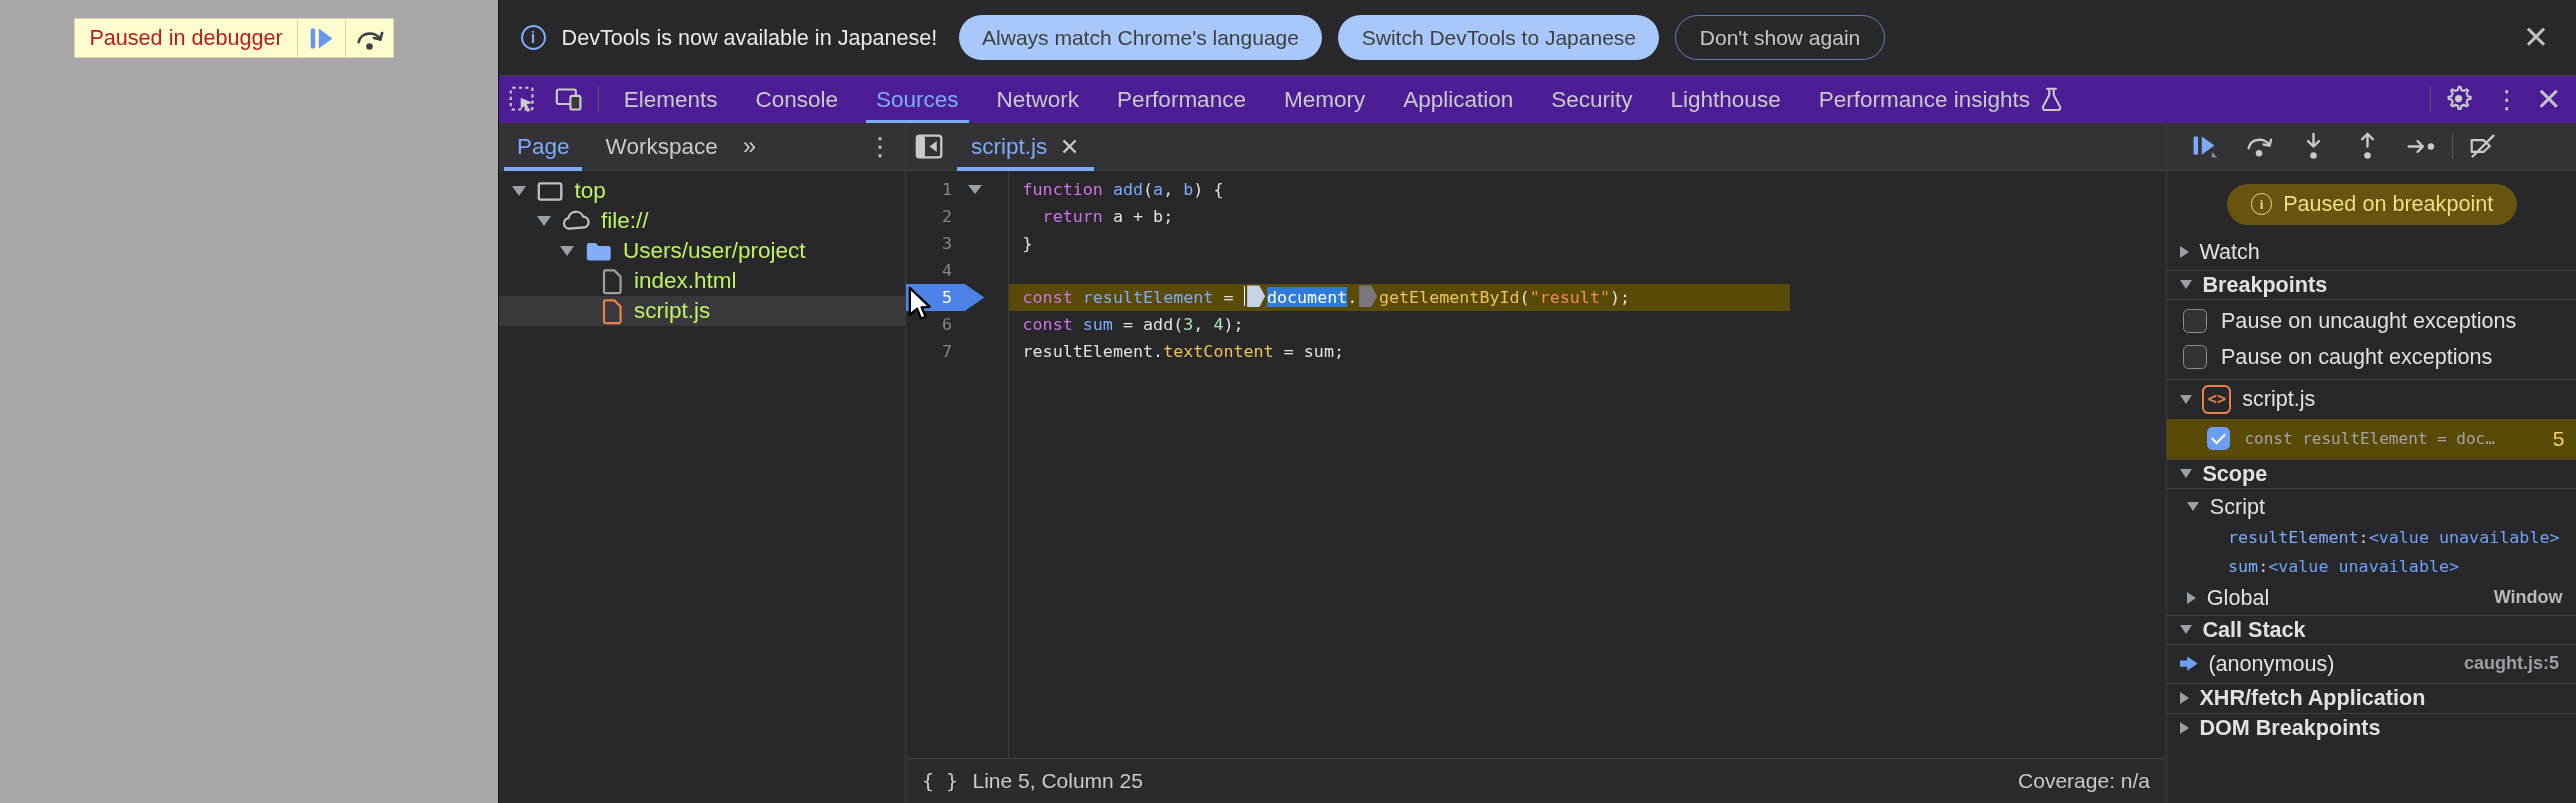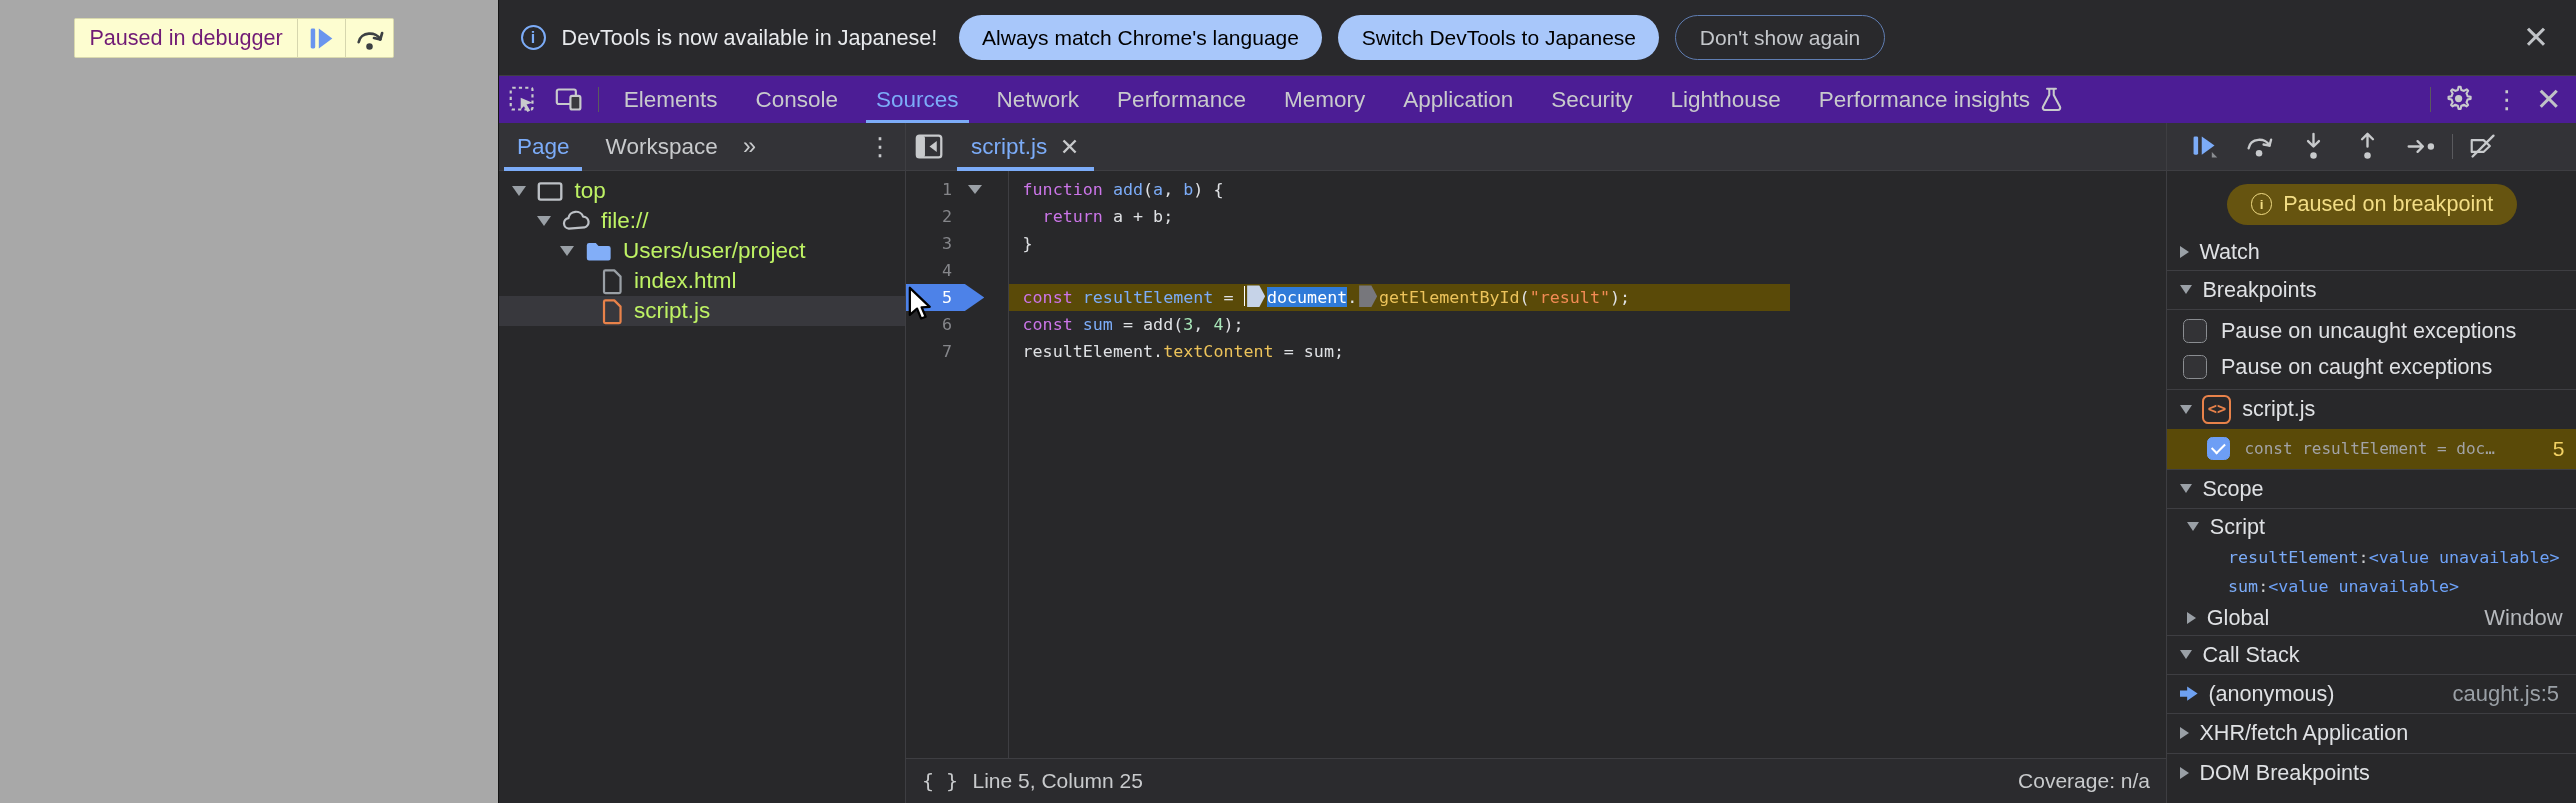--- a/index.html
+++ b/index.html
@@ -4,35 +4,35 @@
 <style>
   * { margin:0; padding:0; box-sizing:border-box; }
   html,body { width:2576px; height:804px; overflow:hidden; background:#a8a8a8;
               font-family:"Liberation Sans", sans-serif; }
   #app { position:absolute; inset:0; width:2576px; height:804px; }
 
   
   #page-strip { position:absolute; left:0; top:0; width:498px; height:804px; background:#a8a8a8; }
   #paused-overlay { position:absolute; left:74px; top:18px; height:40px; display:flex; align-items:stretch;
                     background:#fdfdd0; border:0.9px solid #d9d9ad; border-radius:1.8px; }
-  .po-label { display:flex; align-items:center; padding:0 14.4px; font-size:21.6px; color:#701a75; white-space:nowrap; }
+  .po-label { display:flex; align-items:center; padding:0 14.4px; font-size:21.6px; color:#b91c1c; white-space:nowrap; }
   .po-sep { width:0.9px; background:#d6d6ae; }
   .po-btn { display:flex; align-items:center; justify-content:center; width:47px; background:transparent; border:none; cursor:pointer; }
 
   
   #devtools { position:absolute; left:498px; top:0; width:2078px; height:804px; background:#28282a; border-left:0.9px solid #141414; }
 
   
   #infobar { position:absolute; left:0; top:0; width:100%; height:76px; background:#29292c;
              border-bottom:0.9px solid #3e3e42; display:flex; align-items:center; padding:0 21.6px; gap:16px; }
   .info-circle { width:25px; height:25px; border:2.3px solid #7cacf8; border-radius:50%; color:#7cacf8;
                  display:flex; align-items:center; justify-content:center; font-size:16px; font-weight:bold; flex:0 0 auto; }
   #infobar .msg { color:#e8eaed; font-size:21.6px; white-space:nowrap; margin-right:5.4px; }
   .pill { height:45px; border-radius:22.5px; font-size:21px; padding:0 23.4px; cursor:pointer; white-space:nowrap;
-          background:#a8c7fa; color:#000000; border:none; font-family:"Liberation Sans",sans-serif; }
+          background:#a8c7fa; color:#404040; border:none; font-family:"Liberation Sans",sans-serif; }
   .pill.ghost { background:transparent; color:#c4c7cb; border:1.8px solid #5f7db2; }
   #infobar .spacer { flex:1; }
   .xbtn { color:#c0c3c7; font-size:31px; line-height:1; background:none; border:none; cursor:pointer; padding:0 5.4px; }
 
   
   #tabbar { position:absolute; left:0; top:76px; width:100%; height:48px; background:#4c1d95;
             border-bottom:0.9px solid #3e3e42; display:flex; align-items:center; }
   .tb-icon { width:47px; height:48px; display:flex; align-items:center; justify-content:center; cursor:pointer; flex:0 0 auto; }
   .tb-sep { width:0.9px; height:25px; background:#5a5a5e; margin:0 5.4px; flex:0 0 auto; }
   .main-tab { height:48px; display:flex; align-items:center; gap:9px; padding:0 19px; font-size:22.5px; color:#c8cacc;
@@ -101,36 +101,36 @@
   
   #dbg-toolbar { display:flex; align-items:center; gap:7.2px; padding:0 14.4px; }
   .dbg-btn { width:47px; height:48px; display:flex; align-items:center; justify-content:center; cursor:pointer; }
   .dbg-sep { width:0.9px; height:25px; background:#5a5a5e; }
   #paused-badge-row { display:flex; justify-content:center; padding:12.6px 0 9px; }
   #paused-badge { display:flex; align-items:center; gap:10.8px; height:41px; padding:0 23.4px; border-radius:21px;
                   background:#665410; color:#f2dd85; font-size:21.6px; white-space:nowrap; }
   .badge-circle { width:21.6px; height:21.6px; border:1.8px solid #f2dd85; border-radius:50%; display:flex; align-items:center; justify-content:center;
                   font-size:13.5px; font-weight:bold; color:#f2dd85; }
   .sb-row { display:flex; align-items:center; padding:0 12.6px; font-size:21.6px; color:#dfe1e4; cursor:pointer; white-space:nowrap; }
-  .sb-header { height:40px; border-top:0.9px solid #3e3e42; }
+  .sb-header { height:30px; border-top:0.9px solid #3e3e42;font-weight:bold; }
   .sb-plain  { height:36px;text-align:center; }
   .sb-row .tri-down, .sb-row .tri-right { margin-right:10.8px; }
   .sb-row .tri-down { border-left-width:6.3px; border-right-width:6.3px; border-top-width:9px; }
   .sb-row .tri-right { border-top-width:6.3px; border-bottom-width:6.3px; border-left-width:9px; }
   .cb { width:23.4px; height:23.4px; border:1.8px solid #8a8d91; border-radius:5.4px; background:#333336; margin:0 14.4px 0 3.6px; flex:0 0 auto; }
   .cb.checked { background:#6d9ef5; border-color:#6d9ef5; position:relative; }
   .cb.checked::after { content:""; position:absolute; left:4.5px; top:4.5px; width:10.8px; height:6.3px;
                        border-left:2.7px solid #fff; border-bottom:2.7px solid #fff; transform:rotate(-45deg); }
   .code-ico { width:29px; height:29px; border:2.3px solid #e8824a; border-radius:6.3px; color:#e8824a; display:flex; align-items:center;
               justify-content:center; font-size:15.3px; font-weight:bold; margin-right:10.8px; font-family:"DejaVu Sans Mono",monospace; flex:0 0 auto; }
   #bp-entry { height:40px; background:#5a4a08; font-family:"DejaVu Sans Mono",monospace; font-size:16px; color:#a2a3a6; }
   #bp-entry .lineno { margin-left:auto; color:#f2d163; font-size:21px; font-family:"Liberation Sans",sans-serif; }
   .scope-var { height:29px; padding-left:61px; display:flex; align-items:center; font-family:"DejaVu Sans Mono",monospace; font-size:16.7px; white-space:nowrap; }
   .scope-name { color:#7cacf8; } .scope-colon { color:#c8cacc; } .scope-val { color:#6ea2f8; }
-  .right-dim { margin-left:auto; color:#b6b9bd; font-size:22px; }
+  .right-dim { margin-left:auto; color:#b6b9bd; font-size:18px;font-weight:bold; }
   .cs-arrow { width:18px; height:14.4px; background:#6ea1f1; margin-right:10.8px; flex:0 0 auto;
               clip-path:polygon(0 28%, 42% 28%, 42% 0, 100% 50%, 42% 100%, 42% 72%, 0 72%); }
 
   #cursor { position:absolute; left:907px; top:286px; z-index:50; pointer-events:none; }
   svg { display:block; }
 </style>
 </head>
 <body>
 
 <div id="app">

